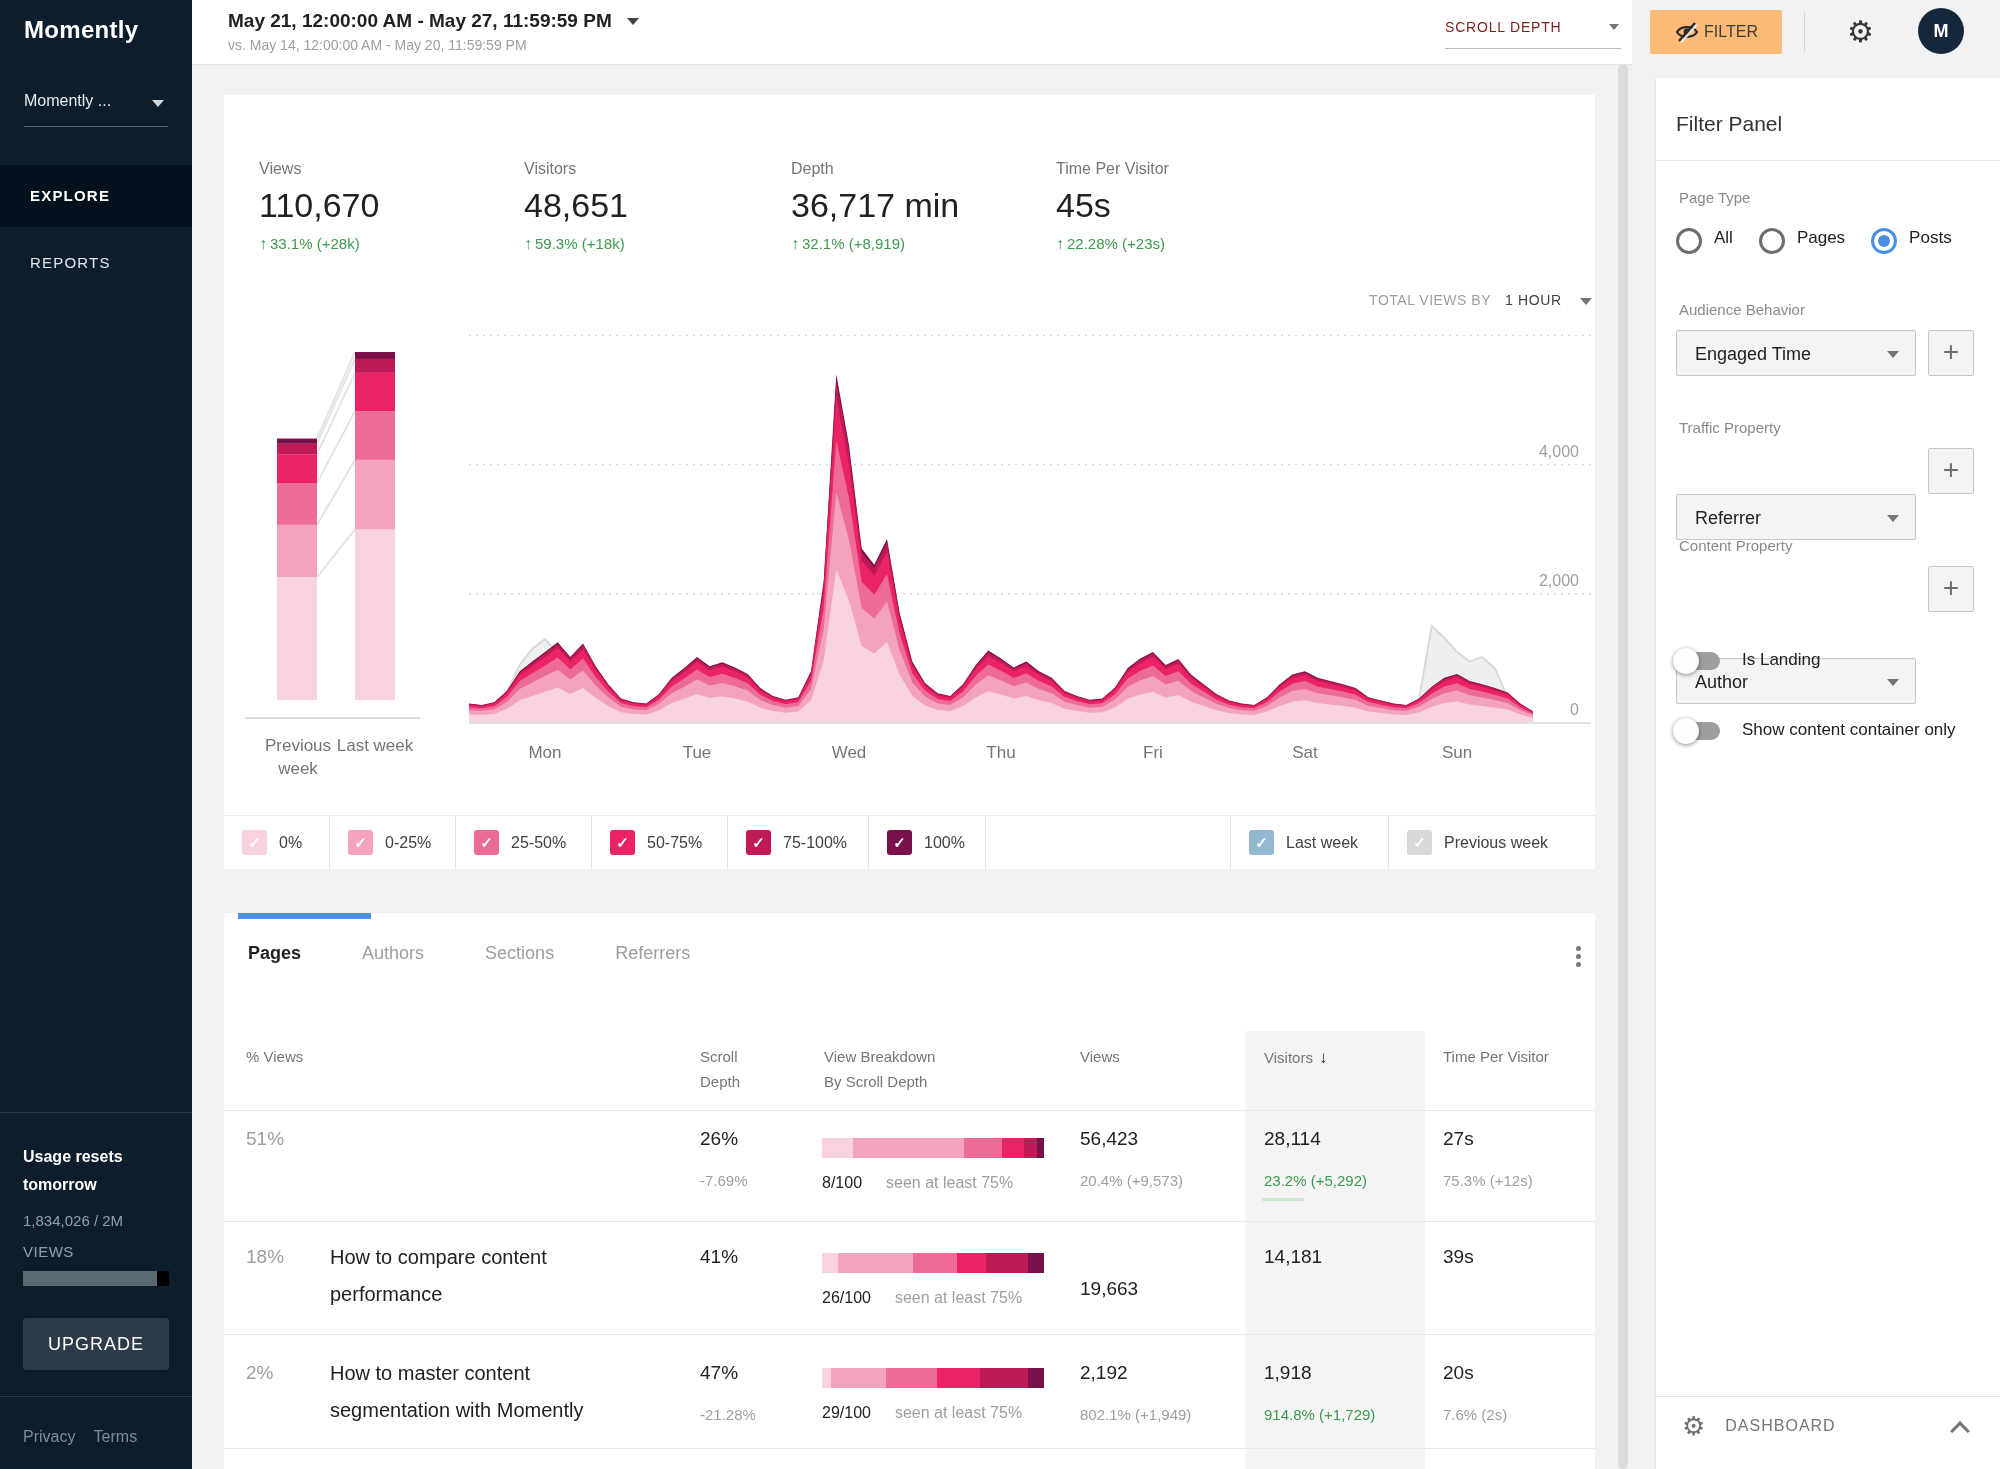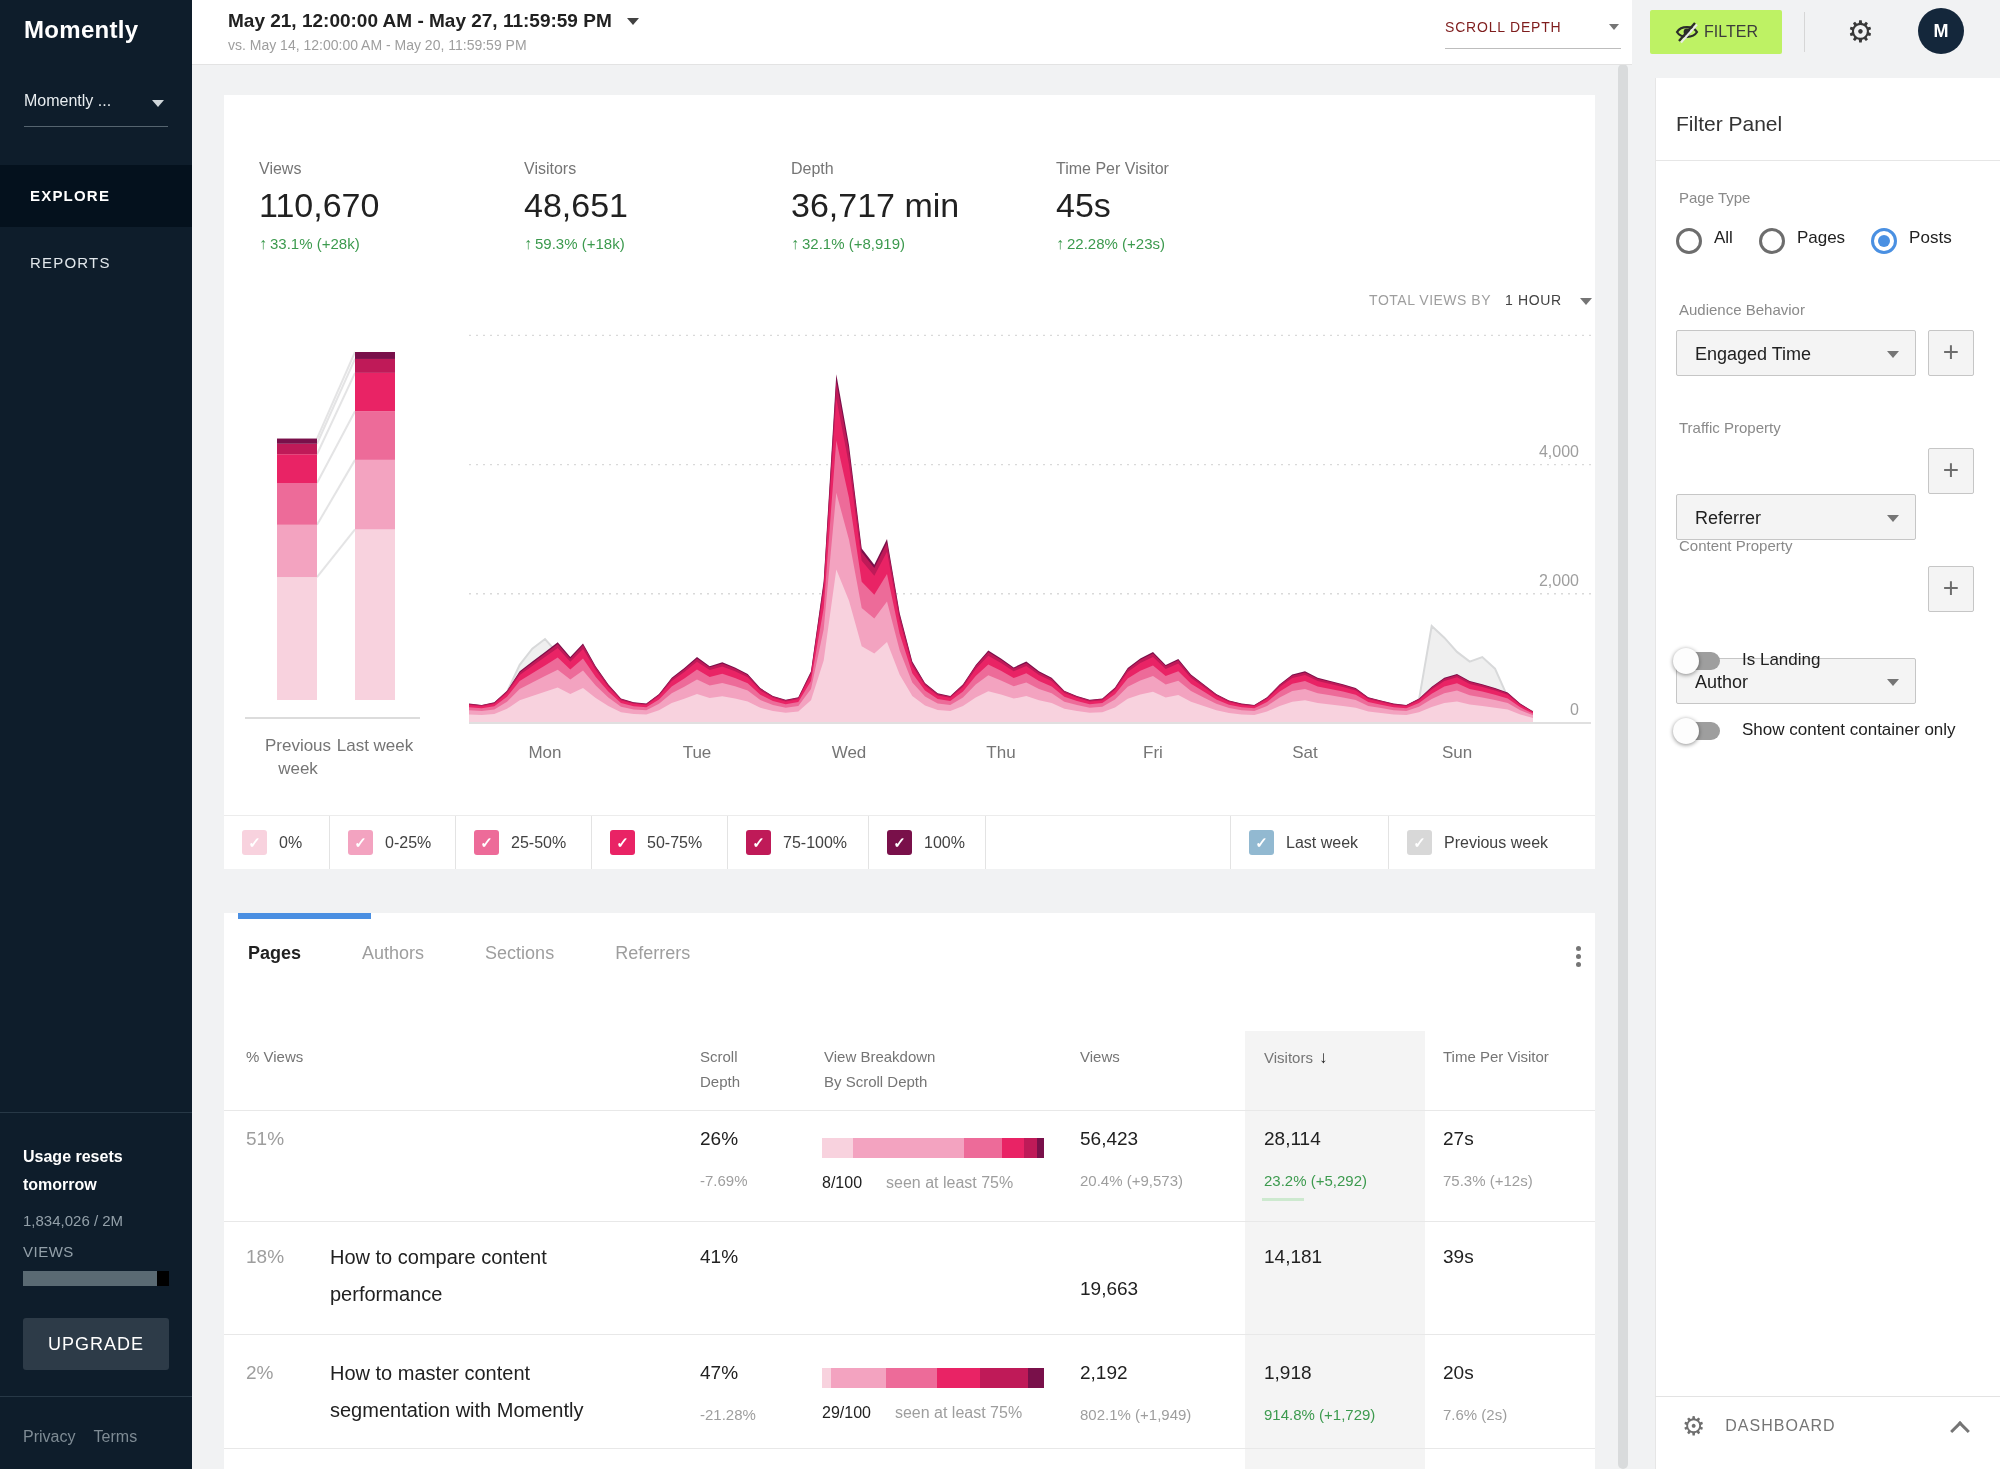--- a/index.html
+++ b/index.html
@@ -26,21 +26,21 @@
   .side-links{left:23px;top:1428px;font-size:16px;color:#7e8b94;}
   .side-links span{margin-right:14px;cursor:pointer;}
 
   
   .topbar{left:192px;top:0;width:1440px;height:64px;background:#fff;border-bottom:1px solid #e3e3e3;z-index:4;}
   .date-range{left:36px;top:10px;font-size:19px;font-weight:bold;color:#212121;cursor:pointer;}
   .date-range .caret{border-top-color:#424242;margin-left:10px;vertical-align:middle;}
   .date-compare{left:36px;top:37px;font-size:14px;color:#9e9e9e;}
   .metric-select{left:1253px;top:14px;width:176px;height:34px;border-bottom:1px solid #bdbdbd;color:#7f1d1d;font-size:14px;letter-spacing:.8px;line-height:26px;cursor:pointer;}
   .metric-select .caret{position:absolute;right:2px;top:10px;border-top-color:#757575;border-left-width:5px;border-right-width:5px;border-top-width:6px;}
-  .filter-btn{left:1458px;top:10px;width:132px;height:44px;background:#bef264;border-radius:2px;color:#3c3c3c;font-size:16px;font-weight:500;display:flex;align-items:center;justify-content:center;cursor:pointer;}
+  .filter-btn{left:1458px;top:10px;width:132px;height:44px;background:#fdba74;border-radius:2px;color:#3c3c3c;font-size:16px;font-weight:500;display:flex;align-items:center;justify-content:center;cursor:pointer;}
   .topbar-sep{left:1612px;top:12px;width:1px;height:40px;background:#d6d6d6;}
   .gear{left:1655px;top:12px;font-size:30px;color:#383838;cursor:pointer;line-height:40px;}
   .avatar{left:1726px;top:8px;width:46px;height:46px;border-radius:50%;background:#14273b;color:#fff;text-align:center;line-height:46px;font-size:18px;font-weight:bold;cursor:pointer;}
 
   
   .kpi-card{left:224px;top:95px;width:1371px;height:773px;}
   .kpi-label{font-size:16px;color:#757575;}
   .kpi-value{font-size:34px;color:#212121;margin-top:8px;}
   .kpi-delta{font-size:15px;color:#3c9a4e;margin-top:10px;}
   .kpi-delta .up{font-size:16px;margin-right:3px;}
@@ -339,20 +339,33 @@
   <div class="abs cell-sub green" style="left:1264px;top:1158px;">23.2% (+5,292)</div>
   <div class="abs green-underline"></div>
   <div class="abs cell-main" style="left:1443px;top:1128px;">27s</div>
   <div class="abs cell-sub" style="left:1443px;top:1158px;">75.3% (+12s)</div>
 
   <div class="abs row-divider" style="top:1221px;"></div>
 
   <div class="abs pct-views" style="left:246px;top:1246px;">18%</div>
   <div class="abs row-title" style="left:330px;top:1239px;">How to compare content performance</div>
   <div class="abs cell-main" style="left:700px;top:1246px;">41%</div>
+  <div class="abs" style="left:822px;top:1253px;">
+    <div class="bk-bar">
+        <span style="width: 7%; background: rgb(248, 210, 222);"></span>
+        <span style="width: 34%; background: rgb(243, 163, 192);"></span>
+        <span style="width: 20%; background: rgb(237, 107, 153);"></span>
+        <span style="width: 13%; background: rgb(233, 35, 101);"></span>
+        <span style="width: 19%; background: rgb(191, 26, 88);"></span>
+        <span style="width: 7%; background: rgb(121, 16, 74);"></span>
+      </div>
+    <div class="seen-line">
+      <b>26/100</b><span>seen at least 75%</span>
+    </div>
+  </div>
   <div class="abs cell-main" style="left:1080px;top:1278px;">19,663</div>
   <div class="abs cell-main" style="left:1264px;top:1246px;">14,181</div>
   <div class="abs cell-main" style="left:1443px;top:1246px;">39s</div>
 
   <div class="abs row-divider" style="top:1334px;"></div>
 
   <div class="abs pct-views" style="left:246px;top:1362px;">2%</div>
   <div class="abs row-title" style="left:330px;top:1355px;">How to master content segmentation with Momently</div>
   <div class="abs cell-main" style="left:700px;top:1362px;">47%</div>
   <div class="abs cell-sub" style="left:700px;top:1392px;">-21.28%</div>

